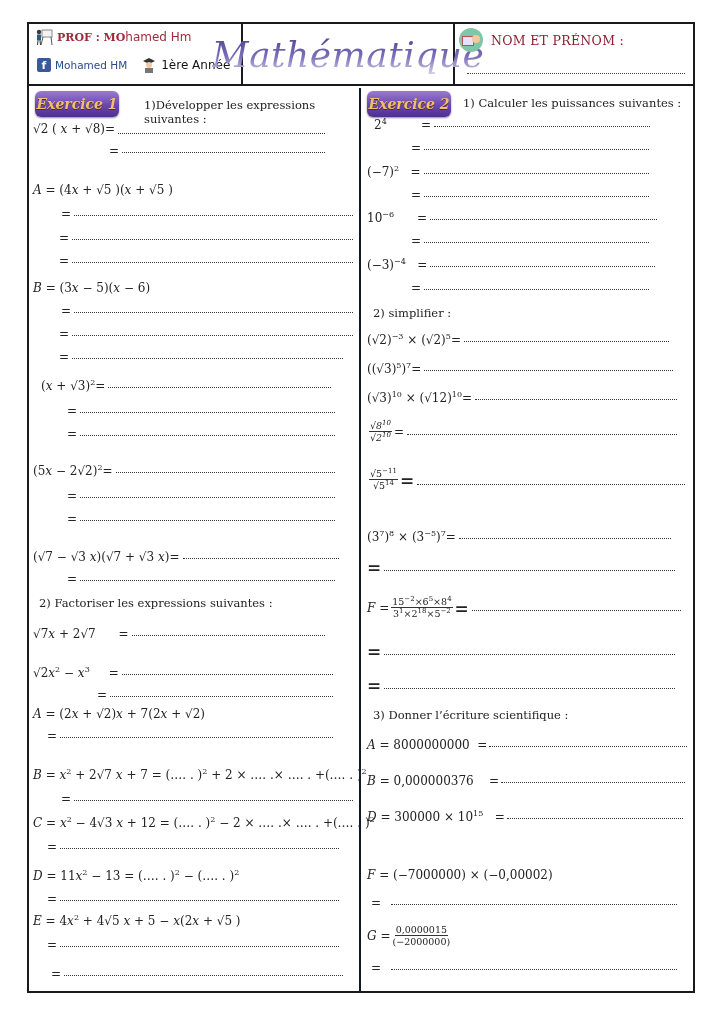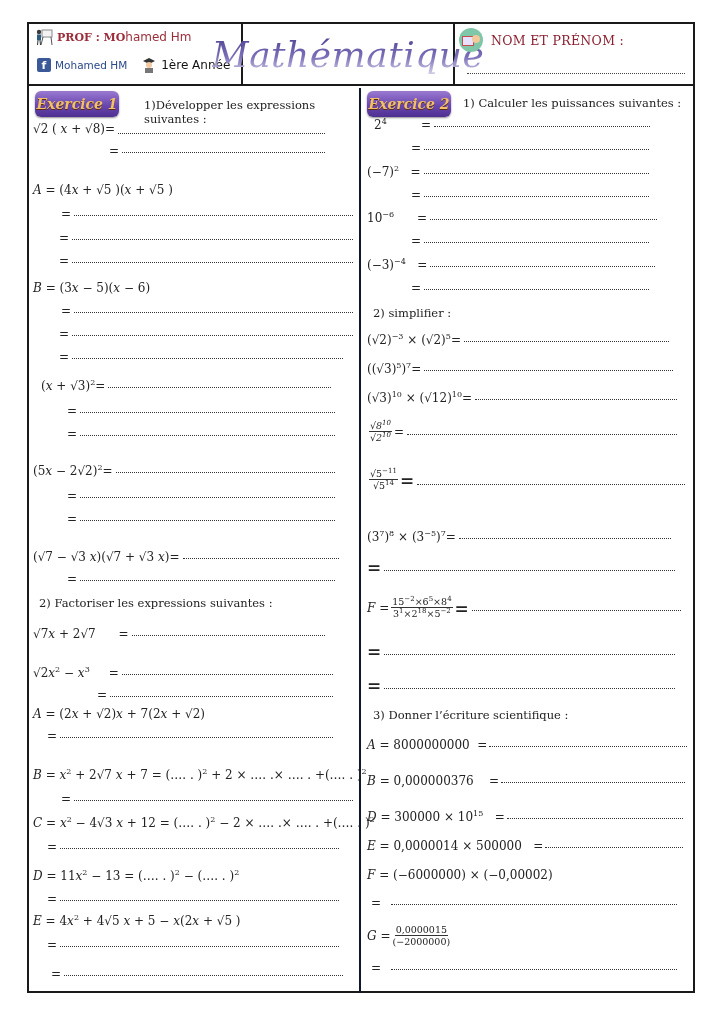--- a/index.html
+++ b/index.html
@@ -363,27 +363,23 @@
         <span class="fill"></span>
       </div>
     <div class="line" style="left:4px; top:686px; width:318px;">
         <span class="expr"><i>B</i> = <span>0,000000376</span>&nbsp;&nbsp;&nbsp;&nbsp;= </span>
         <span class="fill"></span>
       </div>
     <div class="line" style="left:4px; top:722px; width:316px;">
         <span class="expr"><i>D</i> = <span>300000 × 10</span><sup>15</sup>&nbsp;&nbsp;&nbsp;= </span>
         <span class="fill"></span>
       </div>
-    <div class="line" style="left:4px; top:751px; width:316px;">
-        <span class="expr"><i>E</i> = <span>0,0000014 × 500000</span>&nbsp;&nbsp;&nbsp;= </span>
-        <span class="fill"></span>
-      </div>
 
     <div class="line" style="left:4px; top:780px;">
-        <span class="expr"><i>F</i> = <span>(−6000000) × (−0,00002)</span></span>
+        <span class="expr"><i>F</i> = <span>(−7000000) × (−0,00002)</span></span>
       </div>
     <div class="line" style="left:8px; top:808px; width:306px;">
         <span class="expr">=&nbsp;&nbsp;</span>
         <span class="fill"></span>
       </div>
 
     <div class="line" style="left:4px; top:836px; align-items:center;">
       <span class="expr"><i>G</i> = </span>
       <span class="frac">
           <span class="num">0,0000015</span>

